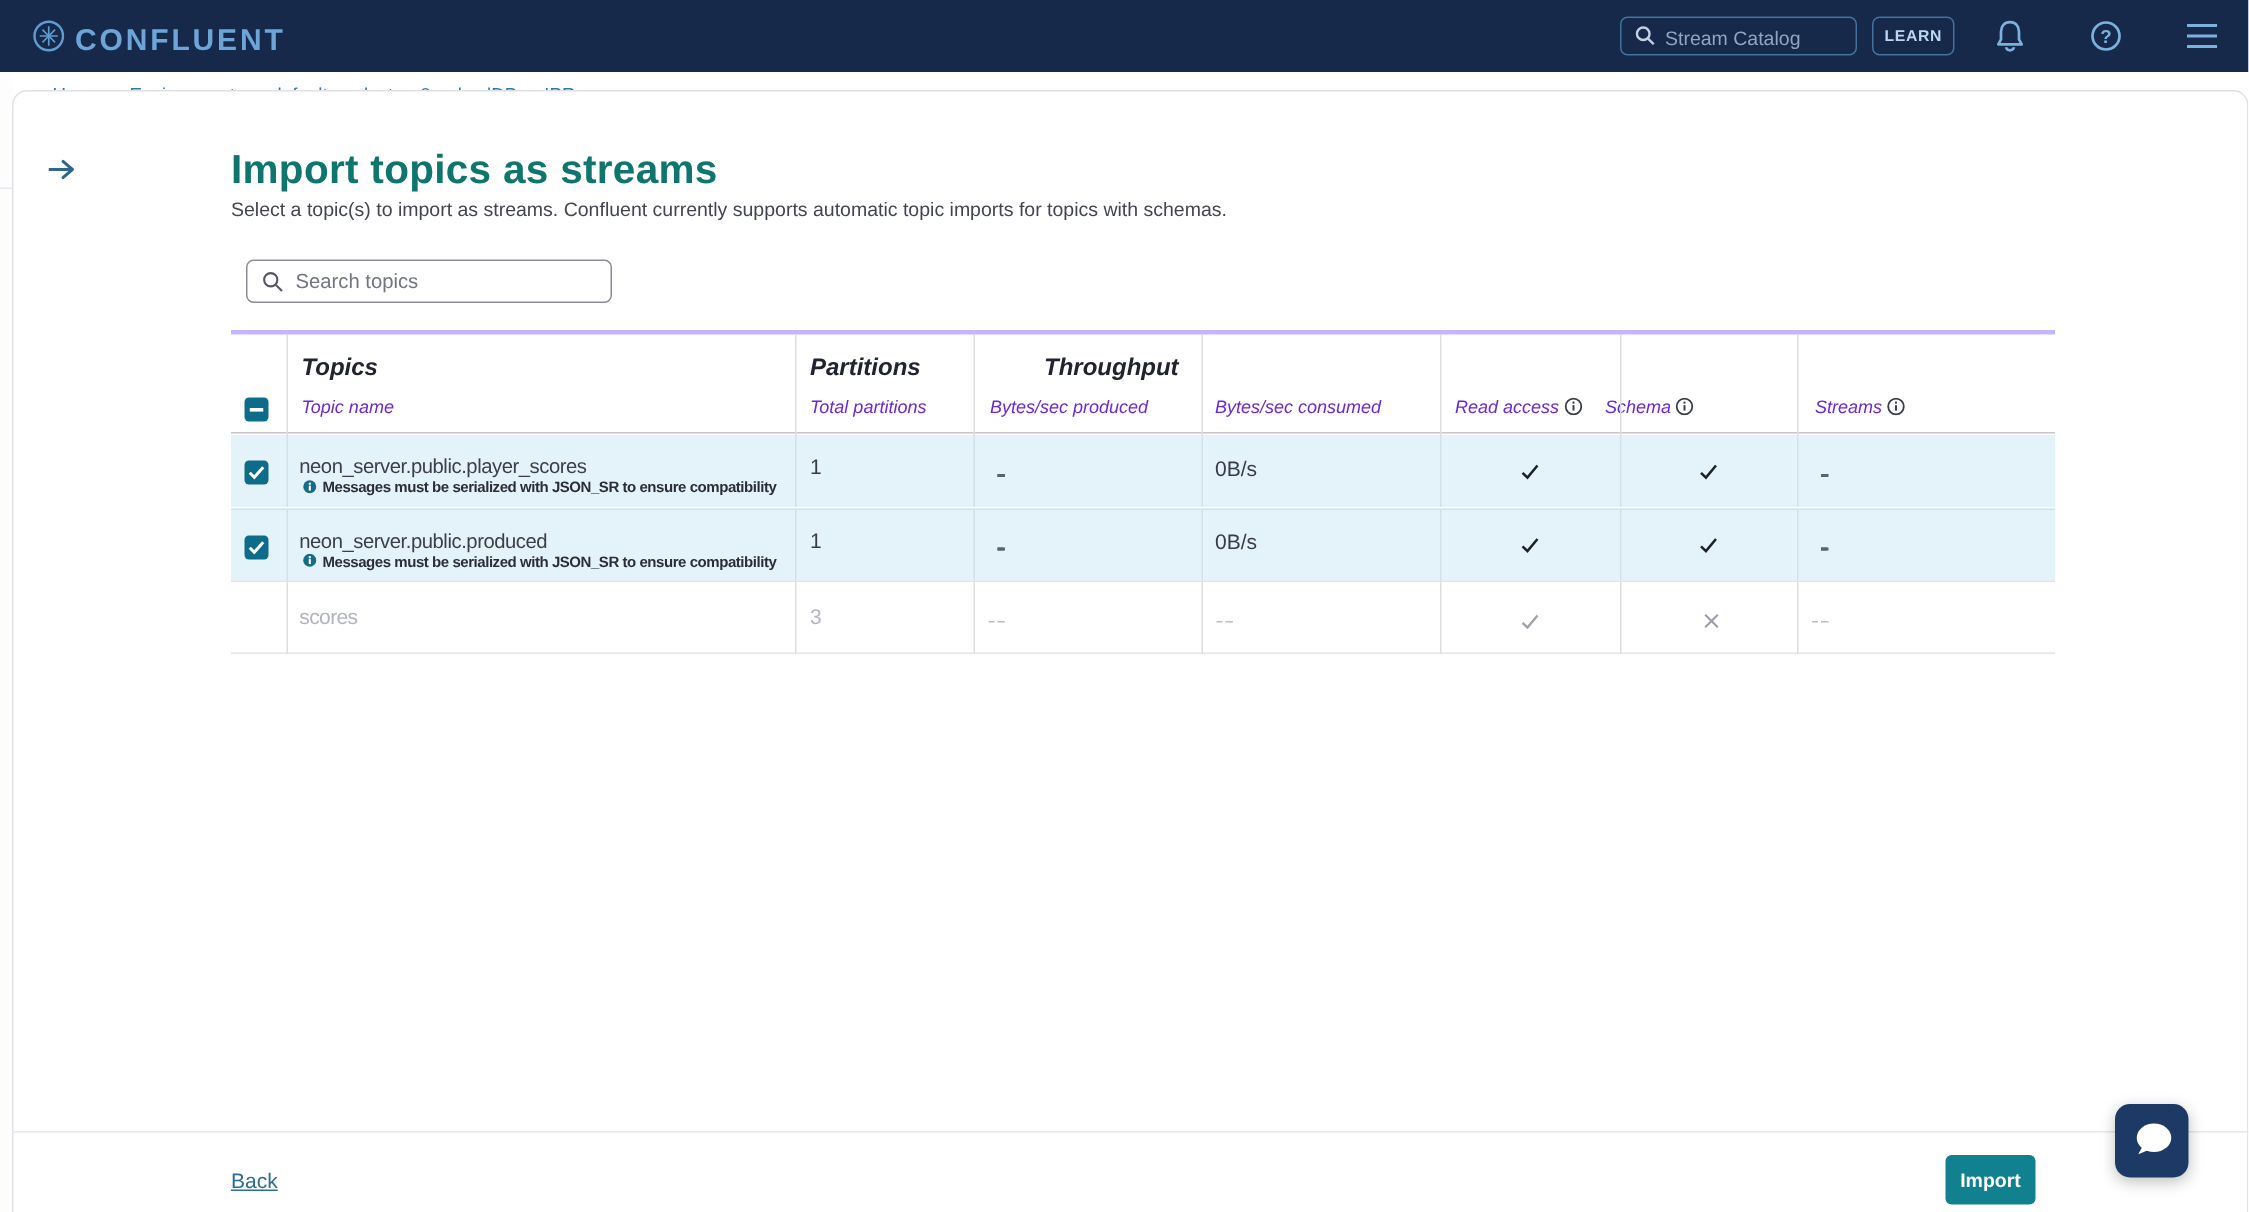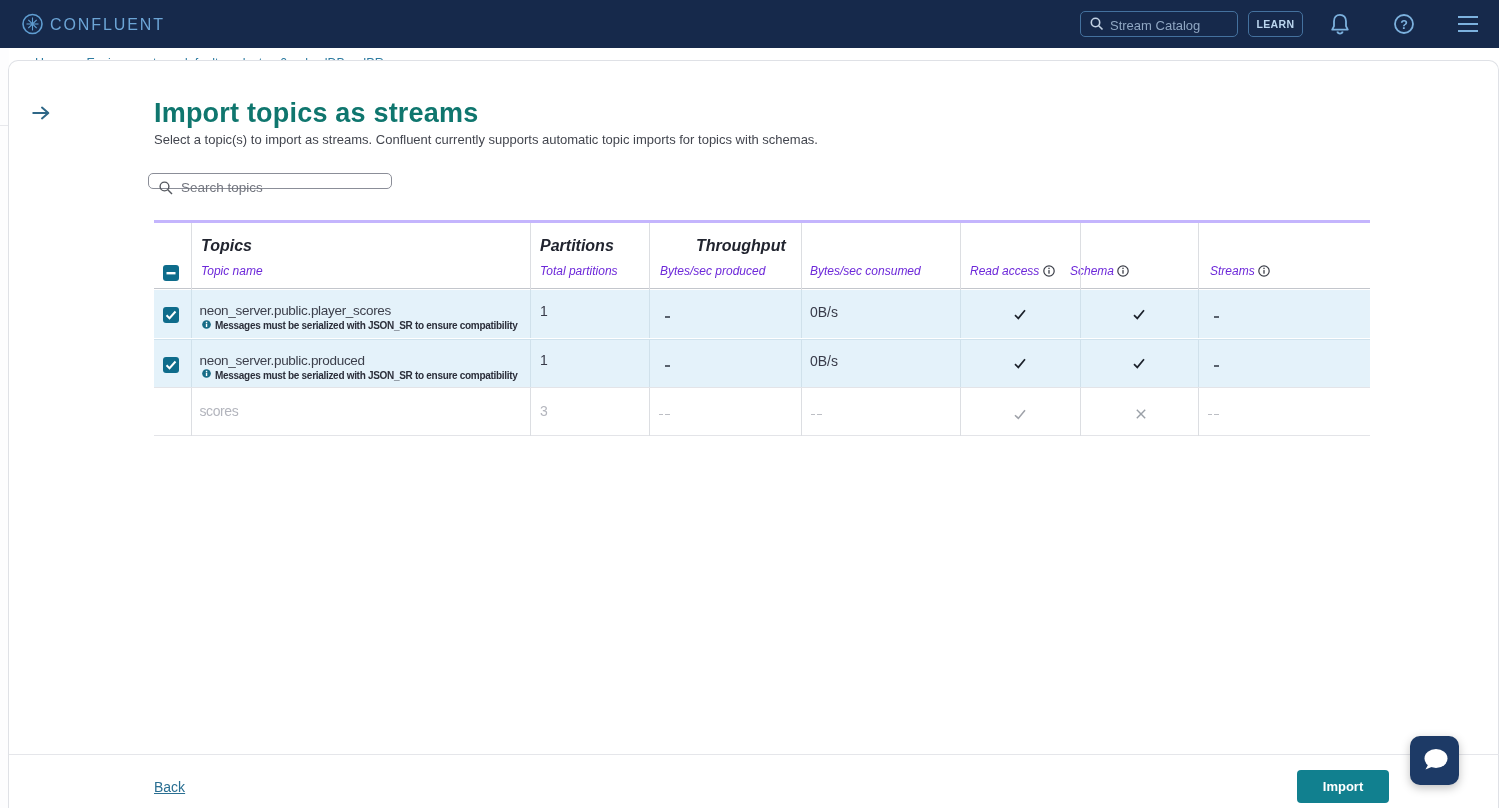--- a/index.html
+++ b/index.html
@@ -3,42 +3,42 @@
 <meta charset="utf-8">
 <style>
 * { margin:0; padding:0; box-sizing:border-box; }
 html,body { width:1499px; height:808px; overflow:hidden; background:#fff; }
 body { font-family:"Liberation Sans", sans-serif; }
 #page { position:relative; width:1499px; height:808px; }
 
 
 #nav { position:absolute; left:0; top:0; width:1499px; height:48px; background:#16294b; }
 #logo { position:absolute; left:22px; top:13px; }
-#brand { position:absolute; left:50px; top:15.5px; font-size:16px; font-weight:normal; letter-spacing:1.9px; color:#6ca5d6; }
+#brand { position:absolute; left:50px; top:15.5px; font-size:20px; font-weight:bold; letter-spacing:1.9px; color:#6ca5d6; }
 #navsearch { position:absolute; left:1080px; top:11px; width:158px; height:26px; border:1.5px solid #44719e; border-radius:5px; }
 #navsearch .ph { position:absolute; left:29px; top:5.5px; font-size:13px; color:#8fa6c2; }
 #learn { position:absolute; left:1248px; top:11px; width:55px; height:26px; border:1.5px solid #44719e; border-radius:5px; color:#bcd6ef; font-size:10.5px; font-weight:bold; letter-spacing:0.4px; text-align:center; line-height:24px; }
 
 
 #crumb { position:absolute; left:35px; top:56.2px; font-size:12.5px; color:#2d7ba0; white-space:nowrap; z-index:1; }
 
 
 #gutterL { position:absolute; left:0; top:48px; width:9px; height:760px; background:#fdfdfe; z-index:2; }
 #gutterL .ln { position:absolute; left:0; top:77px; width:9px; height:1px; background:#e7e8ec; }
 #topstrip { position:absolute; left:0; top:48px; width:1499px; height:12px; background:#ffffff; z-index:0; }
 
 
 #panel { position:absolute; left:8px; top:60px; width:1491px; height:748px; background:#ffffff; border:1px solid #dfe1e6; border-bottom:none; border-radius:10px 10px 0 0; z-index:3; }
 
 
 #backarrow { position:absolute; left:22px; top:43px; }
 h1 { position:absolute; left:145px; top:37px; font-size:27px; font-weight:bold; color:#0f766e; letter-spacing:0.2px; }
 #subtitle { position:absolute; left:145px; top:71px; font-size:13px; color:#43464f; }
 
-#searchtopics { position:absolute; left:139px; top:112px; width:244px; height:16px; border:1px solid #8b8e98; border-radius:5px; }
+#searchtopics { position:absolute; left:155px; top:112px; width:244px; height:29px; border:1px solid #8b8e98; border-radius:5px; }
 #searchtopics .ph { position:absolute; left:32px; top:6px; font-size:13.5px; color:#73767f; }
 
 
 #tbl { position:absolute; left:145px; top:158.5px; width:1216px; }
 .vline { position:absolute; width:1px; background:#dcdee2; }
 #thead { position:absolute; left:0; top:0; width:1216px; height:69px; border-top:3px solid #c4b5fd; border-bottom:1.5px solid #c3c6cc;font-style:italic; }
 .gh { position:absolute; top:14px; font-size:16px; font-weight:bold; color:#21242f; }
 .sh { position:absolute; top:41.5px; font-size:12px; color:#6d28d9; }
 .row { position:absolute; left:0; width:1216px; }
 .rb { background:#e4f2fa;text-align:center; }
@@ -51,21 +51,21 @@
 .dim { color:#b3b5bd; }
 .dash { position:absolute; width:12px; height:1.8px; }
 .dash i { position:absolute; top:0; width:4.7px; height:1.8px; background:#59626d; }
 .dash i.b { left:6.9px; }
 .dash.lt i { background:#bcbec4; }
 .ck { position:absolute; }
 
 
 #footline { position:absolute; left:0px; top:693px; width:1490px; height:1px; background:#e5e6ea; }
 #back { position:absolute; left:145px; top:718px; font-size:14px; color:#2a6f92; text-decoration:underline; }
-#import { position:absolute; left:1288px; top:709px; width:92px; height:33px; background:#11808f; border-radius:4px; color:#fff; font-size:13px; font-weight:bold; text-align:center; line-height:33px; }
+#import { position:absolute; left:1288px; top:709px; width:60px; height:33px; background:#11808f; border-radius:4px; color:#fff; font-size:13px; font-weight:bold; text-align:center; line-height:33px; }
 #chat { position:absolute; left:1410px; top:736px; z-index:6; width:49px; height:49px; background:#1d3a66; border-radius:10px; box-shadow:0 3px 10px rgba(0,0,0,0.25); }
 </style>
 </head>
 <body>
 <div id="page">
   <div id="topstrip"></div>
   <div id="crumb">Home &nbsp;›&nbsp; Environments &nbsp;›&nbsp; default &nbsp;›&nbsp; cluster_0 &nbsp;›&nbsp; ksqlDB &nbsp;›&nbsp; IPR-app</div>
   <div id="gutterL">
       <div class="ln"></div>
     </div>

